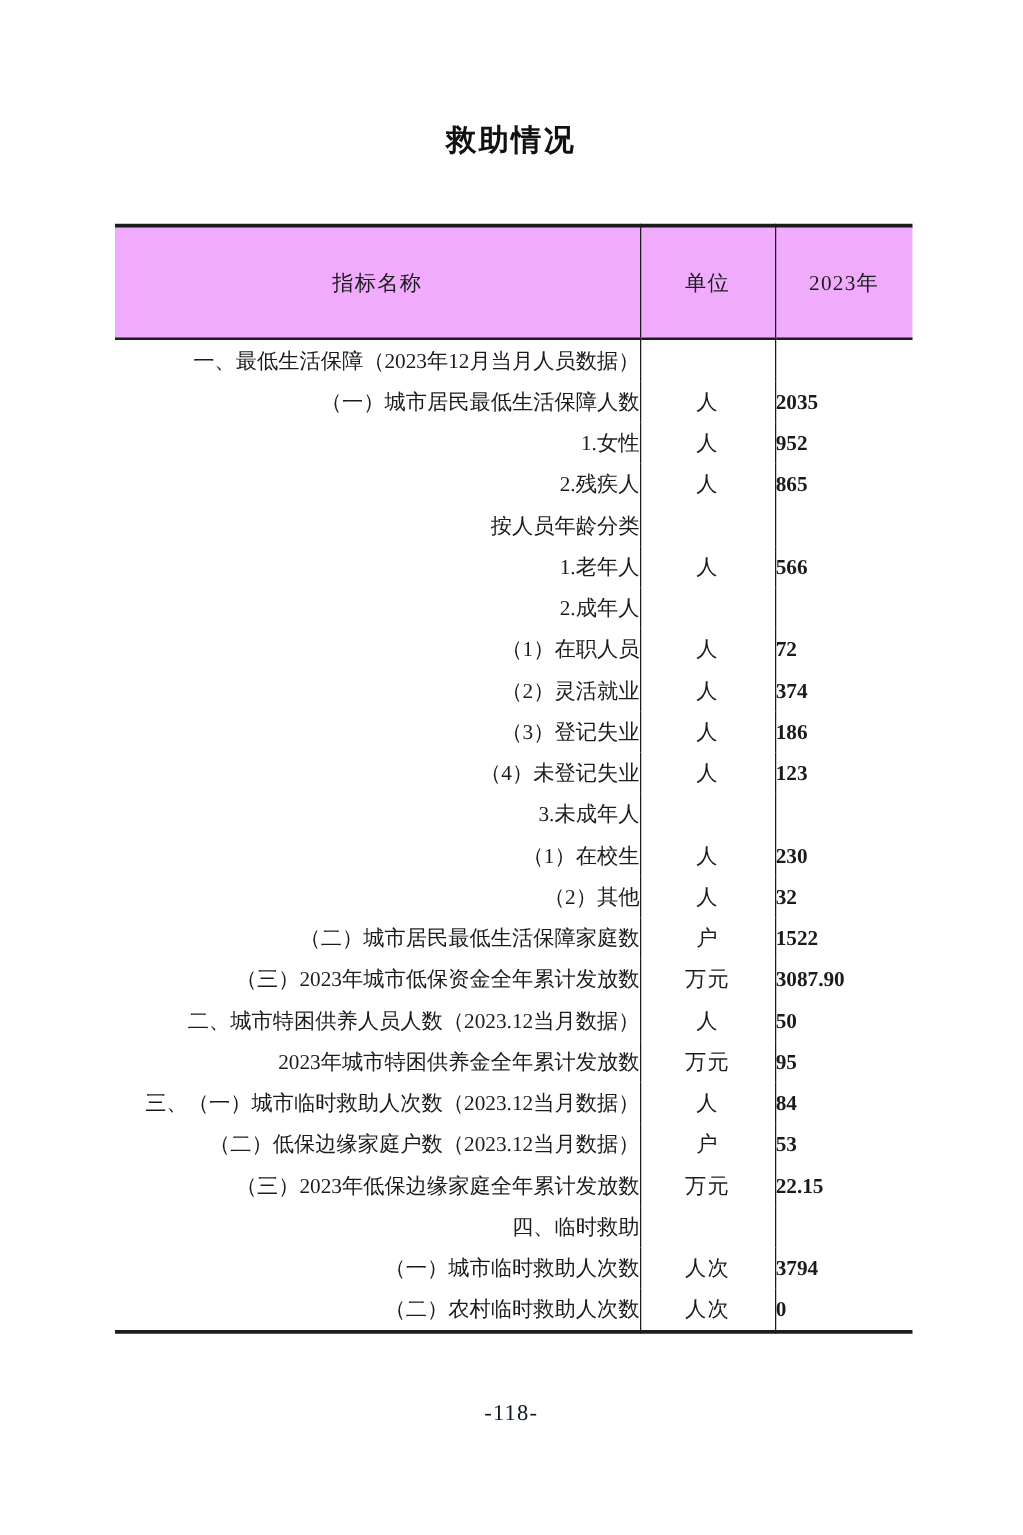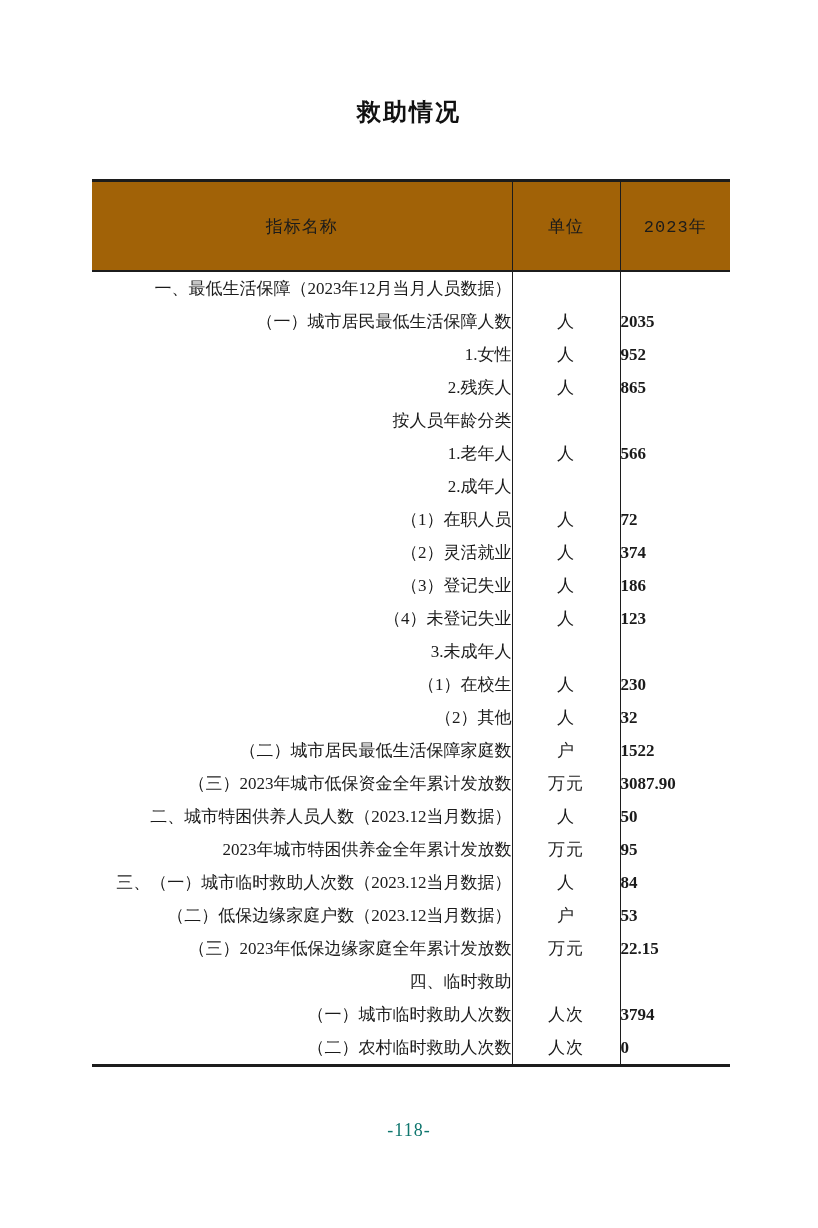--- a/index.html
+++ b/index.html
@@ -35,29 +35,28 @@
     table-layout: fixed;
     border-top: 3px solid #1c1c1c;
     border-bottom: 3px solid #1c1c1c;
     font-size: 17px;
   }
   .stat-table col.col-name  { width: 420px; }
   .stat-table col.col-unit  { width: 108px; }
   .stat-table col.col-value { width: 110px; }
 
   .stat-table thead th {
-    background: #a16207;
+    background: #f0abfc;
     height: 86px;
     font-weight: normal;
     font-size: 17px;
     text-align: center;
     vertical-align: middle;
     border-bottom: 2px solid #1c1c1c;
     letter-spacing: 1px;
-    font-family: Liberation Mono, monospace;
   }
   .stat-table th + th,
   .stat-table td + td {
     border-left: 1.5px solid #1c1c1c;
   }
   .stat-table tbody td {
     height: 33px;
     padding: 0;
     vertical-align: middle;
     font-size: 17px;
@@ -72,21 +71,21 @@
   .stat-table tbody td.cell-name.indent-1 { padding-left: 26px; }
   .stat-table tbody td.cell-name.indent-2 { padding-left: 38px; }
 
   .page-footer {
     position: absolute;
     top: 1120px;
     left: 0;
     width: 818px;
     text-align: center;
     font-size: 18px;
-    color: #0f766e;
+    color: #0f172a;
     letter-spacing: 1px;
   }
 </style>
 </head>
 <body>
 
 <div class="page-title">救助情况</div>
 
 <table class="stat-table">
   <colgroup>

